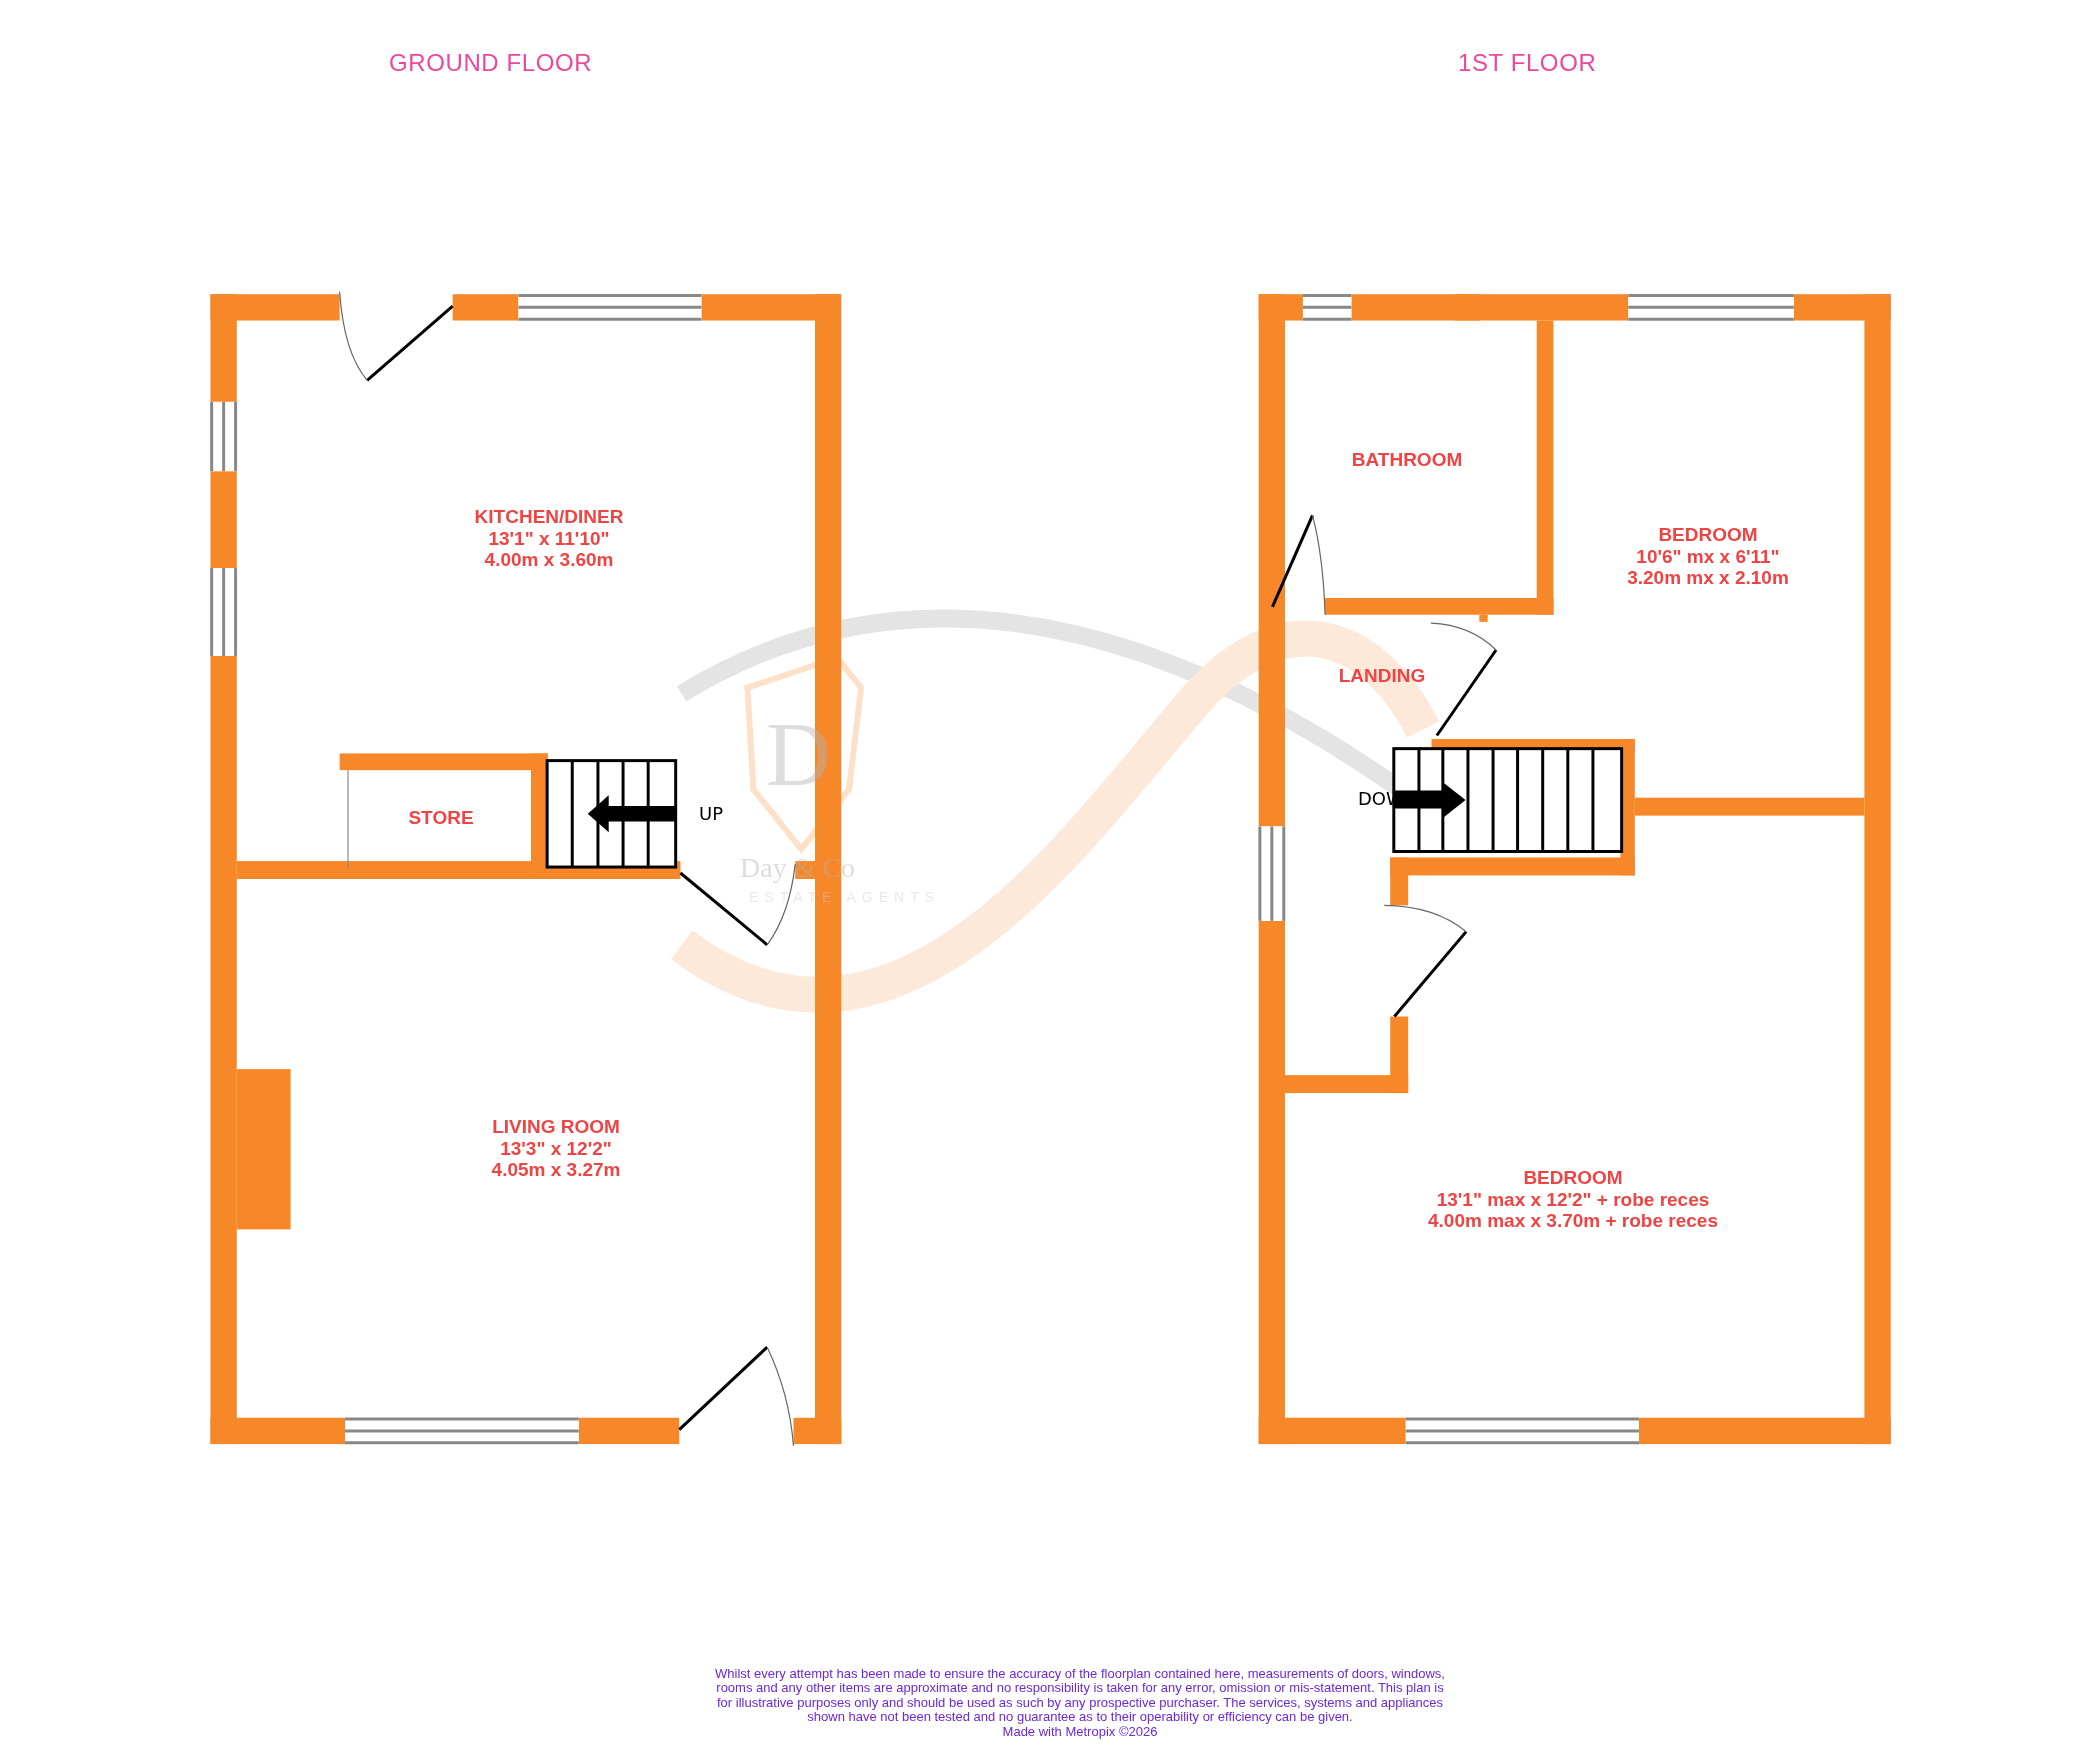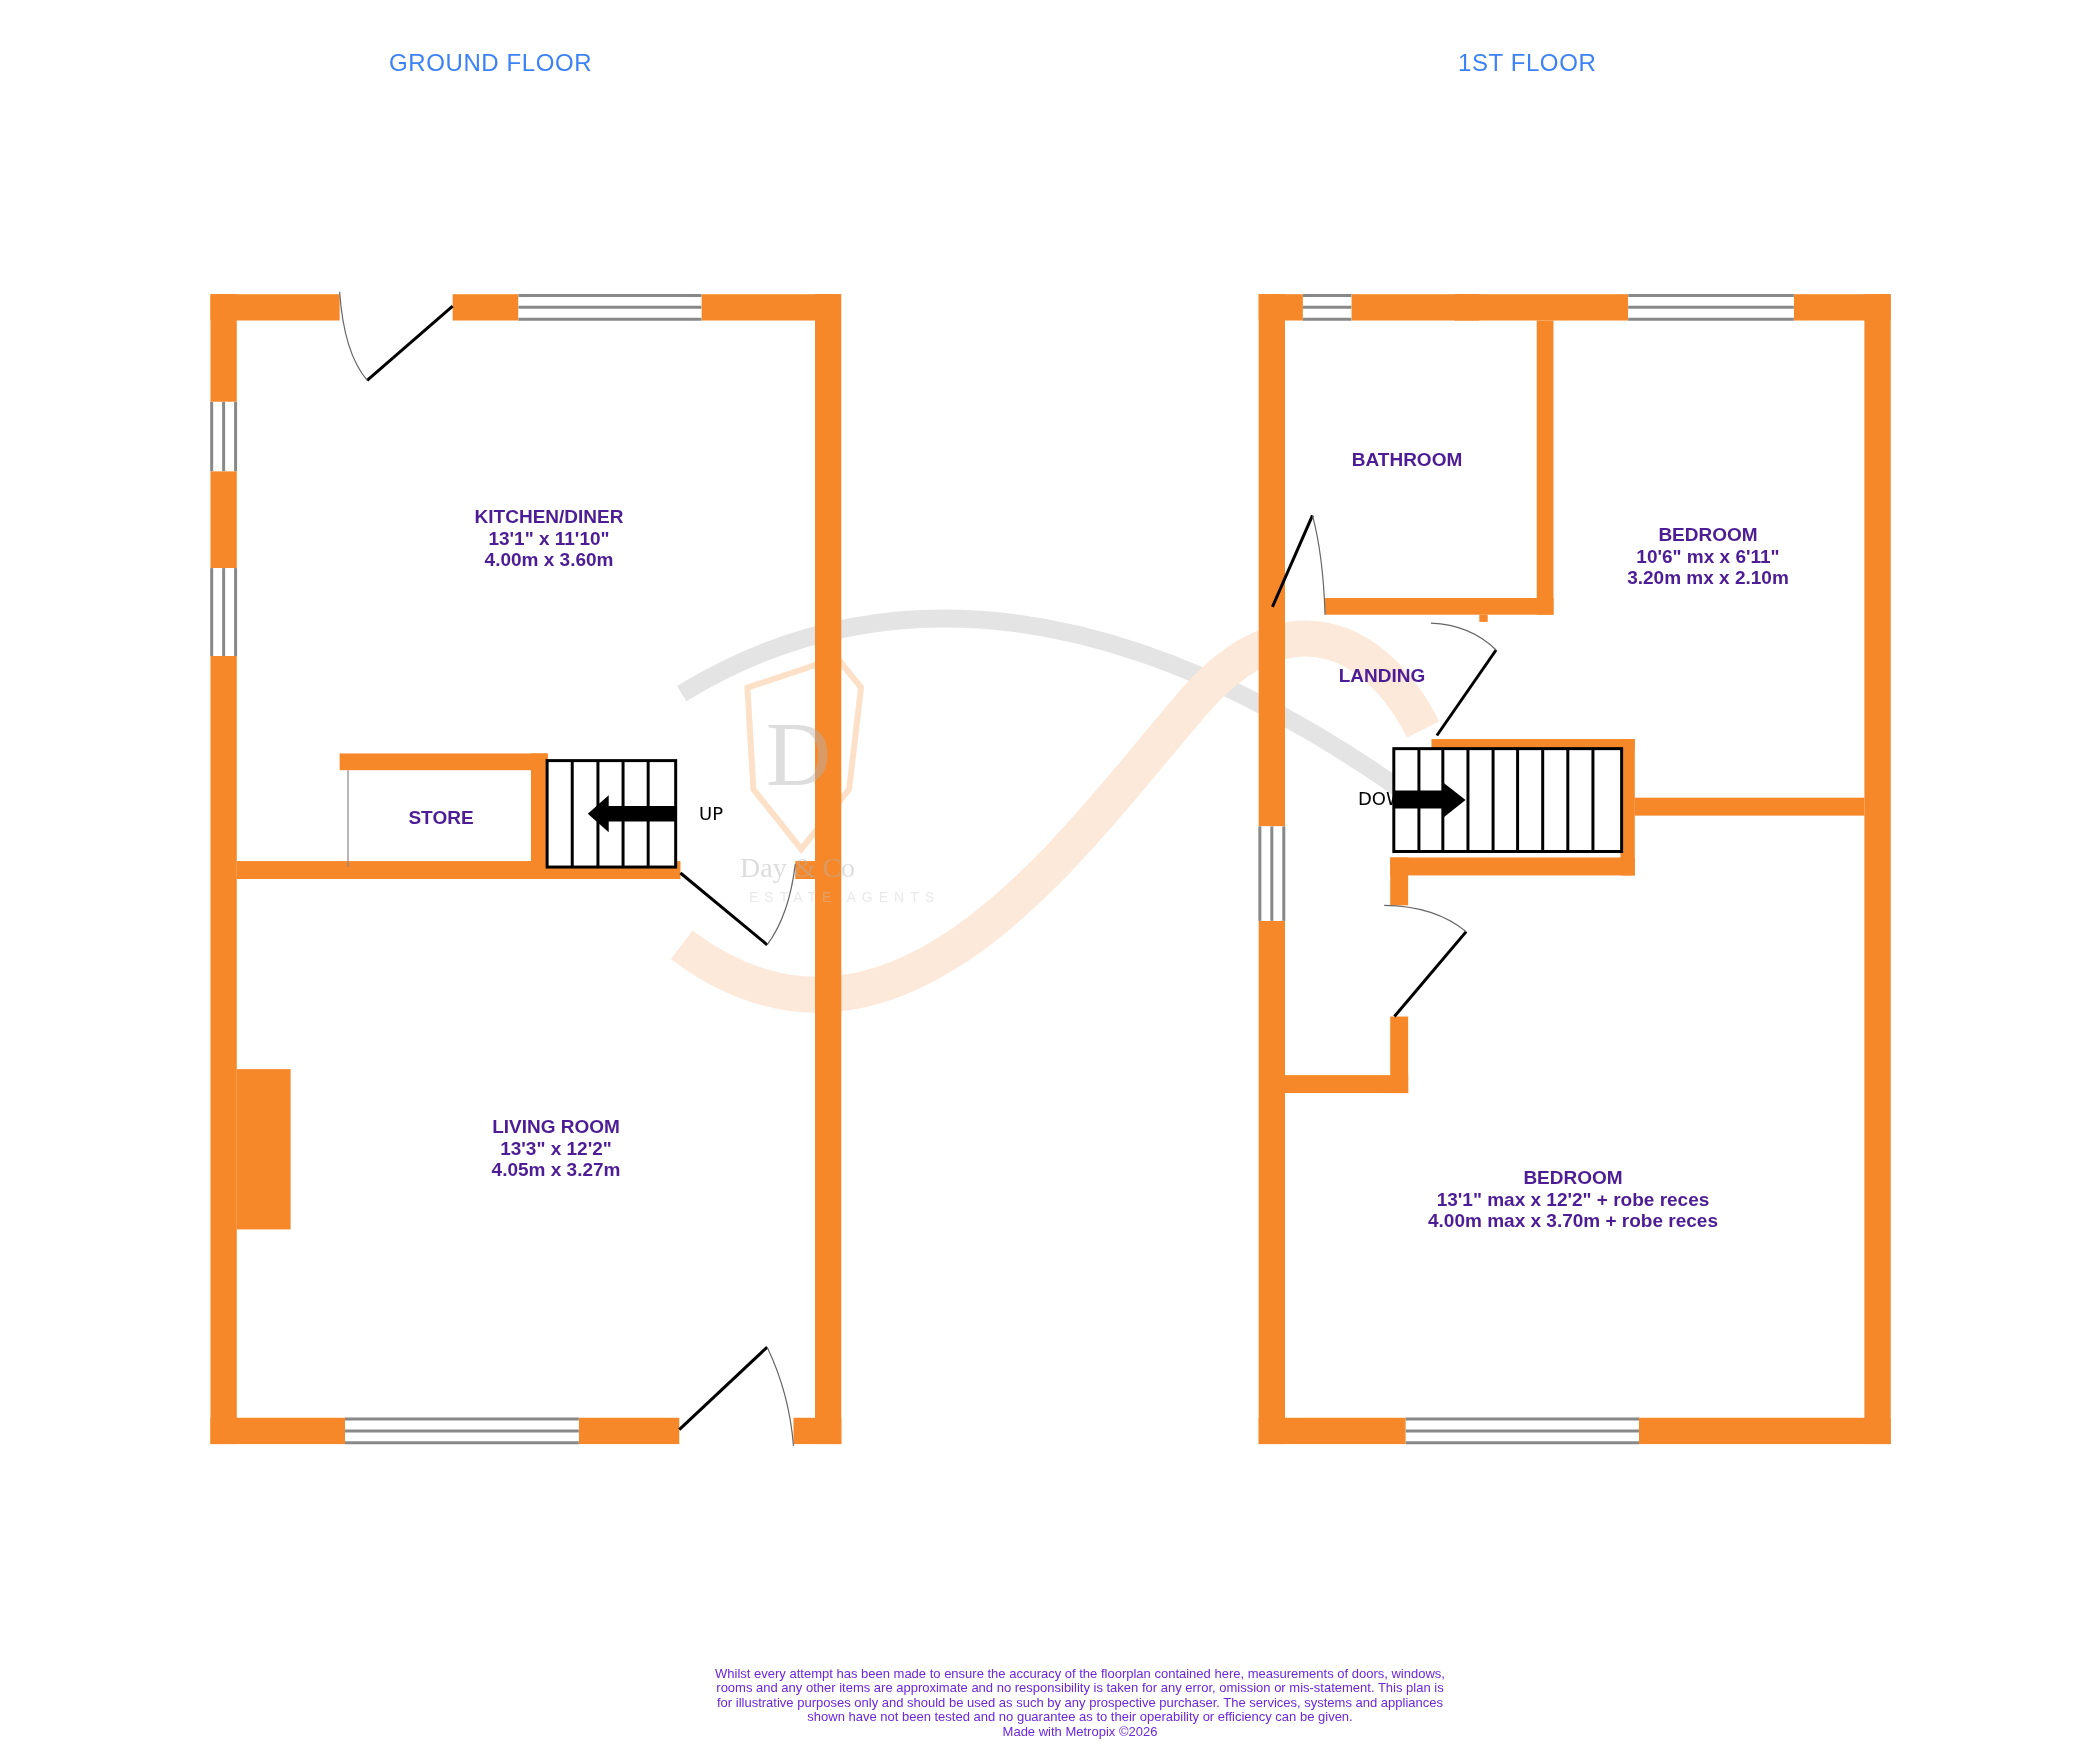--- a/index.html
+++ b/index.html
@@ -1,19 +1,19 @@
 <!DOCTYPE html>
 <html style="font-size:9.6px"><head>
 <meta charset="utf-8">
 <style>
   html, body { margin:0; padding:0; background:#ffffff; }
   body { width:2097px; height:1761px; position:relative; overflow:hidden; font-family:"Liberation Sans", sans-serif; }
-  .floor-title { position:absolute; top:49px; font-size:24px; color:#3b82f6; font-family:"Liberation Sans", sans-serif; letter-spacing:0.6px; }
+  .floor-title { position:absolute; top:49px; font-size:24px; color:#ec4899; font-family:"Liberation Sans", sans-serif; letter-spacing:0.6px; }
   svg.plan { position:absolute; left:0; top:0; }
-  .room-label { position:absolute; text-align:center; font-family:"Liberation Sans", sans-serif; font-weight:bold; color:#4c1d95; font-size:19px; line-height:21.5px; transform:translateX(-50%); white-space:nowrap; }
+  .room-label { position:absolute; text-align:center; font-family:"Liberation Sans", sans-serif; font-weight:bold; color:#ef4444; font-size:19px; line-height:21.5px; transform:translateX(-50%); white-space:nowrap; }
   .room-label div { white-space:nowrap; }
   .stair-label { position:absolute; font-family:"DejaVu Sans", sans-serif; font-size:18px; color:#000; }
   .disclaimer { position:absolute; left:712px; top:1667px; width:736px; text-align:center; font-size:13px; line-height:14.4px; color:#6d28d9; font-family:"Liberation Sans", sans-serif; }
   .disclaimer .made { display:block; }
   .wm-text { position:absolute; font-family:"Liberation Serif", serif; color:rgba(180,180,180,0.45); }
 </style>
 </head>
 <body>
 
 <div class="floor-title" style="left:389px;">GROUND FLOOR</div>

